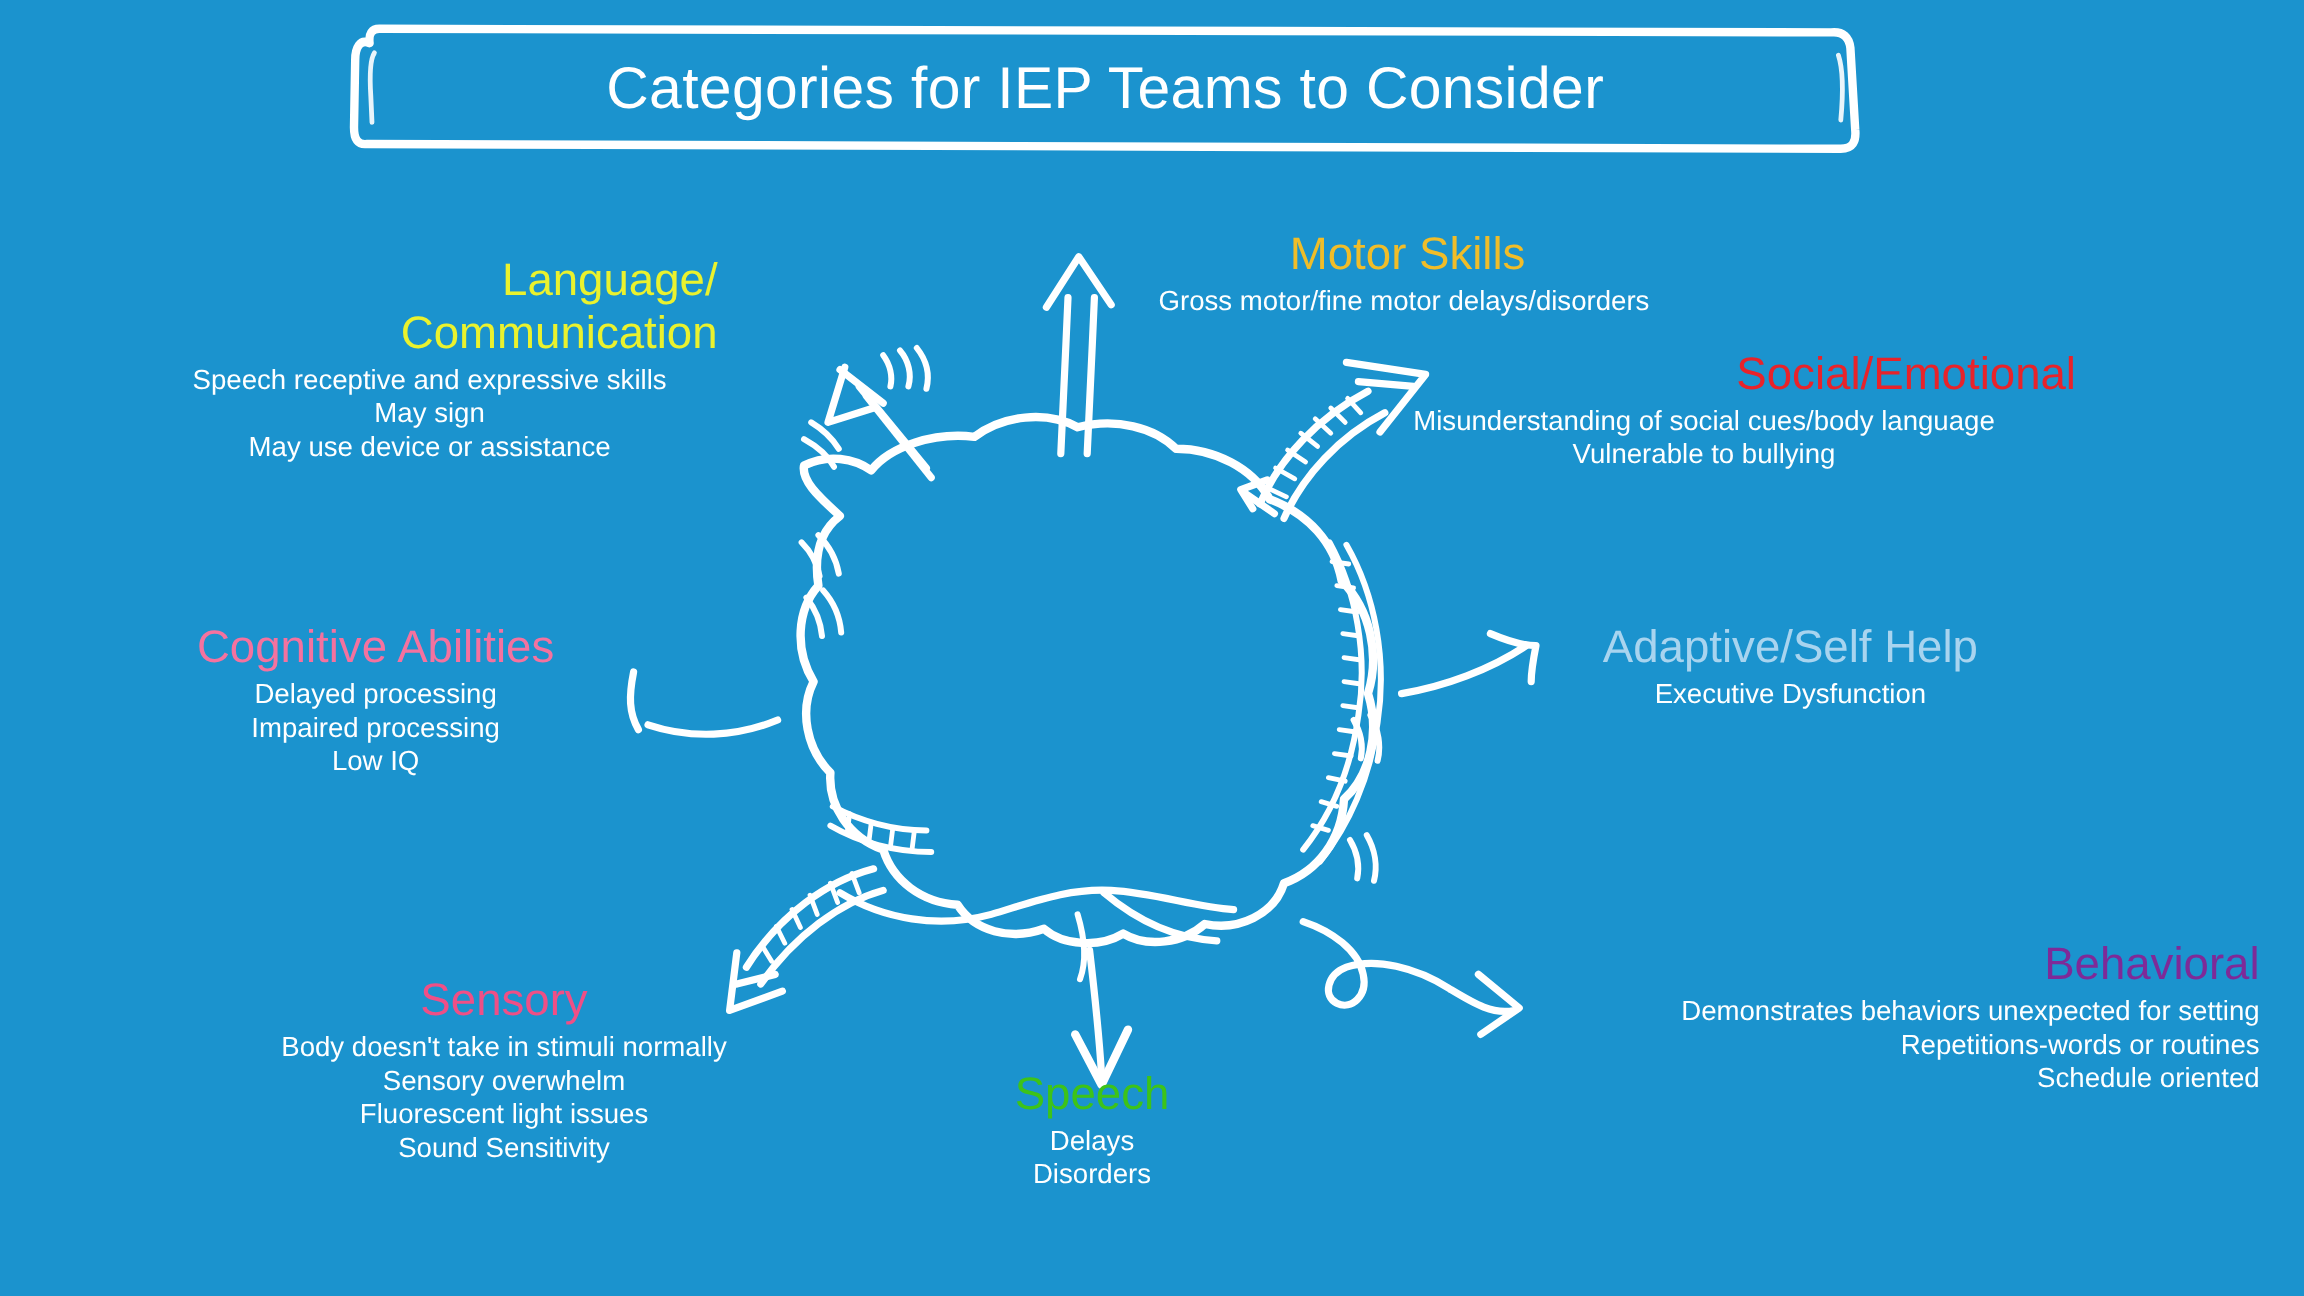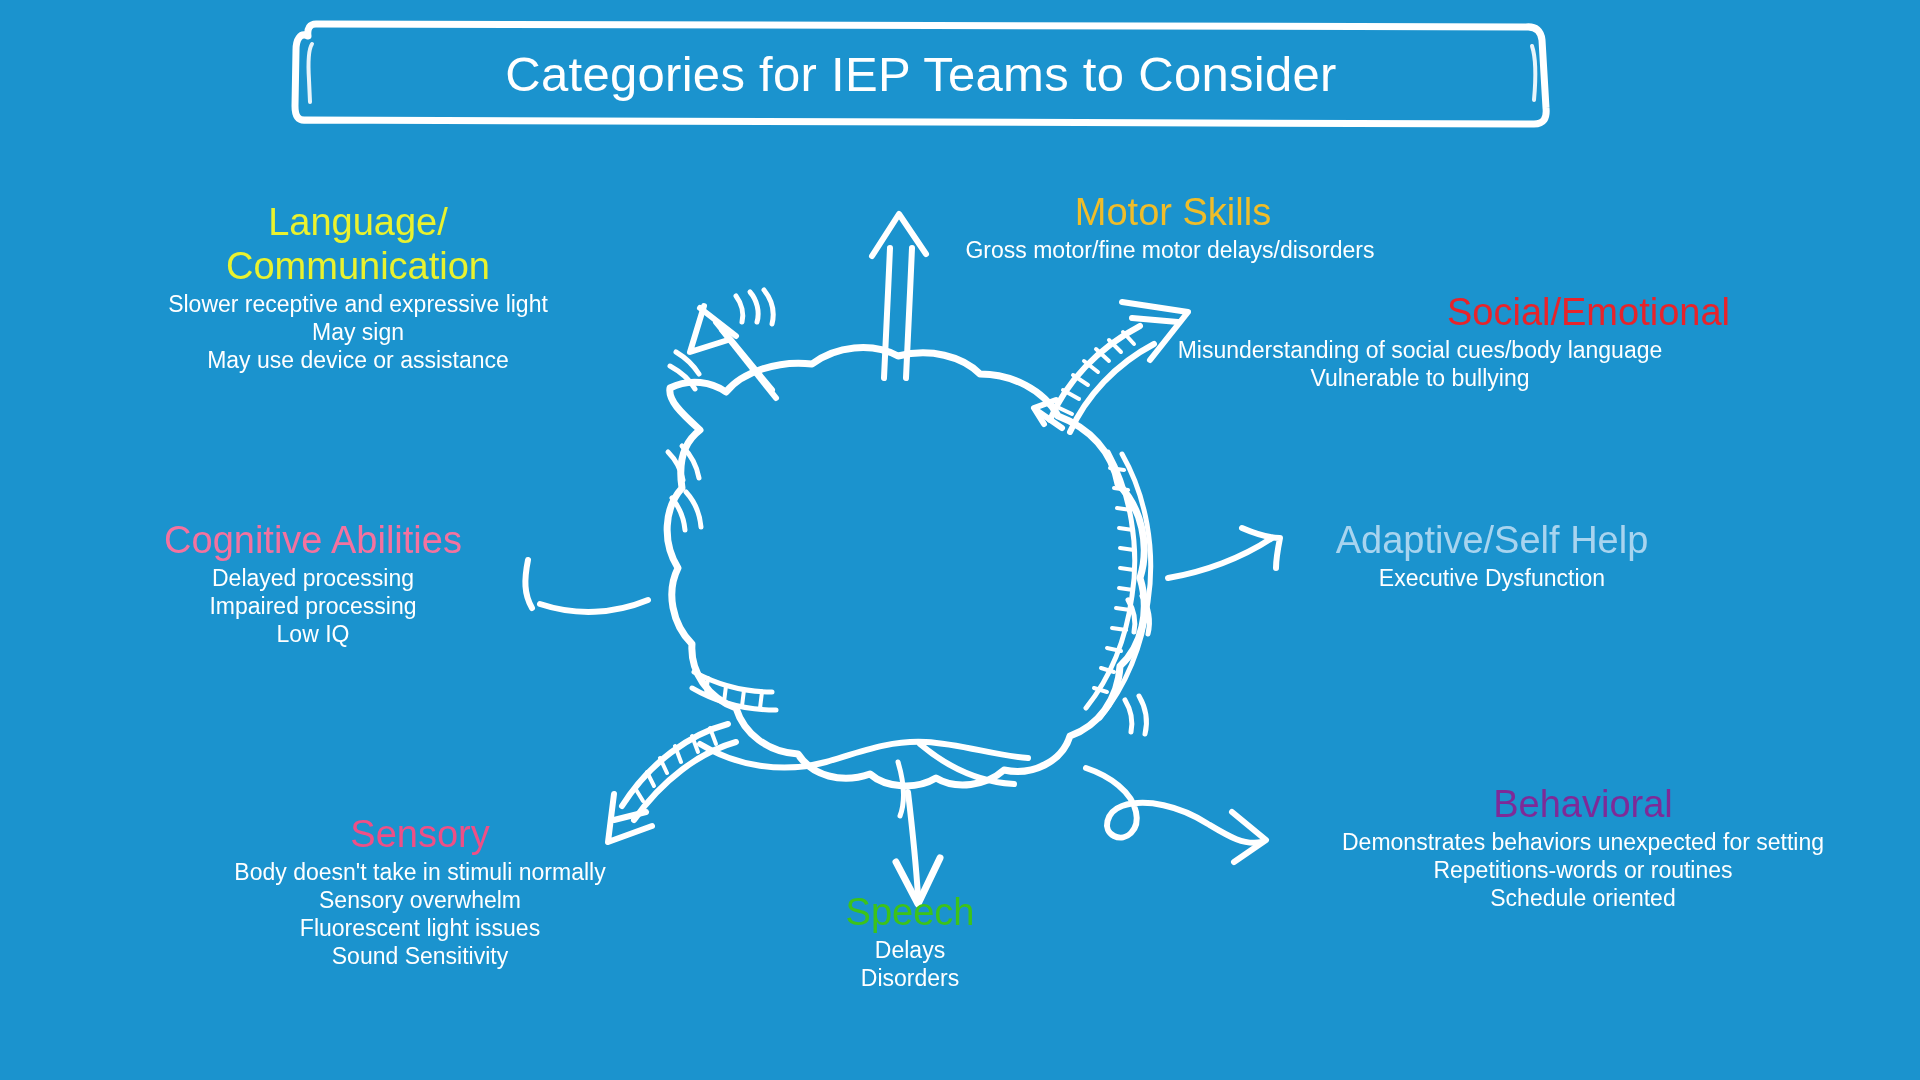--- a/index.html
+++ b/index.html
@@ -50,21 +50,21 @@
     margin: 0 0 2px 0;
     white-space: pre-line;
   }
   .cat-lines {
     color: #ffffff;
     font-size: 23px;
     line-height: 1.22;
   }
   .cat-lines div { white-space: nowrap; }
   .ta-c { text-align: center; }
-  .ta-l { text-align: center; }
+  .ta-l { text-align: right; }
 
   
   #cat-language   { left: 118px;  top: 200px;  width: 480px; }
   #cat-motor      { left: 900px;  top: 168px;  width: 540px; }
   #cat-social     { left: 1110px; top: 290px;  width: 620px; }
   #cat-cognitive  { left: 118px;  top: 518px;  width: 390px; }
   #cat-adaptive   { left: 1282px; top: 518px;  width: 420px; }
   #cat-sensory    { left: 185px;  top: 812px;  width: 470px; }
   #cat-speech     { left: 800px;  top: 890px;  width: 220px; }
   #cat-behavioral { left: 1283px; top: 782px;  width: 600px; }
@@ -243,24 +243,24 @@
       <path class="ink" stroke-width="6" d="M1086,768 C 1110,776 1132,792 1136,812
            C 1140,830 1126,842 1114,836
            C 1102,830 1106,812 1122,806
            C 1146,798 1180,806 1208,824
            C 1228,836 1244,846 1262,842"></path>
       <path class="ink" stroke-width="6" d="M1232,812 L1266,840 L1234,862"></path>
     </g>
   </svg>
 
   <div class="cat ta-c" id="cat-language">
-    <div class="cat-title" style="color:#eaf22e; text-align:center;">Language/
+    <div class="cat-title" style="color:#eaf22e; text-align:right;margin-top:12px;">Language/
 Communication</div>
     <div class="cat-lines">
-      <div>Slower receptive and expressive light</div>
+      <div>Speech receptive and expressive skills</div>
       <div>May sign</div>
       <div>May use device or assistance</div>
     </div>
   </div>
 
   <div class="cat ta-c" id="cat-motor">
     <div class="cat-title" style="color:#f0bd29;">Motor Skills</div>
     <div class="cat-lines">
       <div>Gross motor/fine motor delays/disorders</div>
     </div>

